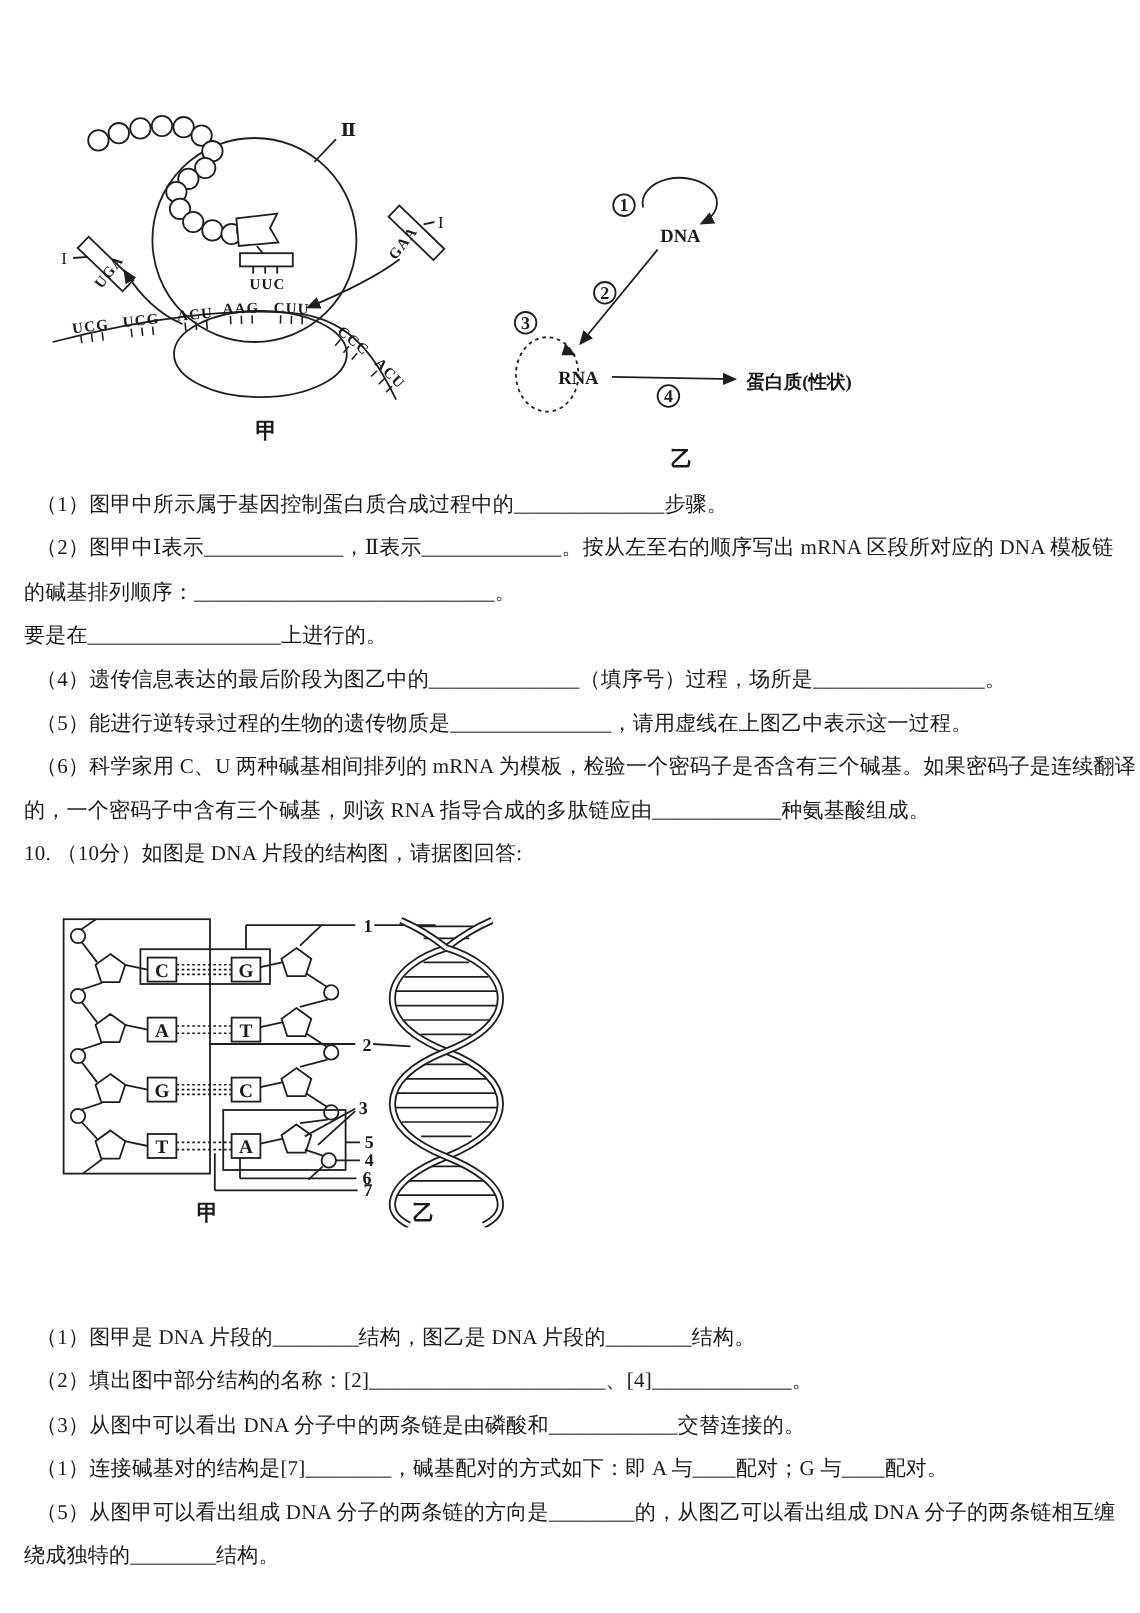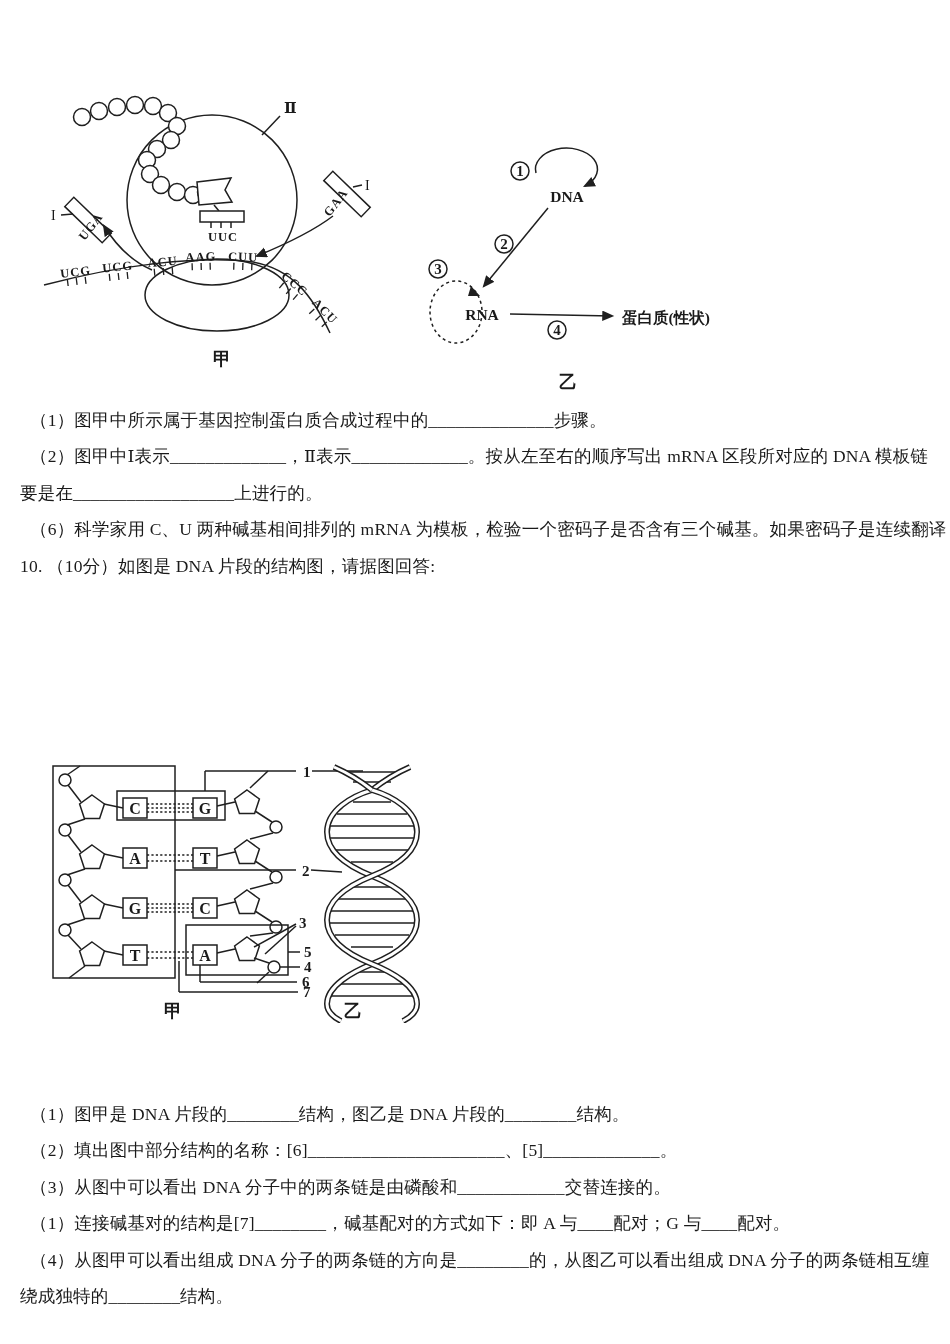--- a/index.html
+++ b/index.html
@@ -306,27 +306,31 @@
         <path d="M332,32 C352,38 377,52 377,74 C377,96 352,110 332,118 C312,126 287,140 287,162 C287,184 312,198 332,206 C352,214 377,228 377,246 C377,254 371,259 363,263" stroke="#1f1f1f" stroke-width="6"></path>
         <path d="M332,32 C352,38 377,52 377,74 C377,96 352,110 332,118 C312,126 287,140 287,162 C287,184 312,198 332,206 C352,214 377,228 377,246 C377,254 371,259 363,263" stroke="#ffffff" stroke-width="3"></path>
       </g>
     </g>
     <text class="cjk" x="313" y="259" text-anchor="middle">乙</text>
   </svg>
 
   <div class="tblock" style="top:402px">
     <div class="line q">（1）图甲中所示属于基因控制蛋白质合成过程中的______________步骤。</div>
     <div class="line q">（2）图甲中Ⅰ表示_____________，Ⅱ表示_____________。按从左至右的顺序写出 mRNA 区段所对应的 DNA 模板链</div>
+    <div class="line">的碱基排列顺序：____________________________。</div>
     <div class="line">要是在__________________上进行的。</div>
+    <div class="line q">（4）遗传信息表达的最后阶段为图乙中的______________（填序号）过程，场所是________________。</div>
+    <div class="line q">（5）能进行逆转录过程的生物的遗传物质是_______________，请用虚线在上图乙中表示这一过程。</div>
     <div class="line q">（6）科学家用 C、U 两种碱基相间排列的 mRNA 为模板，检验一个密码子是否含有三个碱基。如果密码子是连续翻译</div>
+    <div class="line">的，一个密码子中含有三个碱基，则该 RNA 指导合成的多肽链应由____________种氨基酸组成。</div>
     <div class="line">10. （10分）如图是 DNA 片段的结构图，请据图回答:</div>
   </div>
 
   <div class="tblock" style="top:1096px">
     <div class="line q">（1）图甲是 DNA 片段的________结构，图乙是 DNA 片段的________结构。</div>
-    <div class="line q">（2）填出图中部分结构的名称：[6]______________________、[5]_____________。</div>
+    <div class="line q">（2）填出图中部分结构的名称：[2]______________________、[4]_____________。</div>
     <div class="line q">（3）从图中可以看出 DNA 分子中的两条链是由磷酸和____________交替连接的。</div>
     <div class="line q">（1）连接碱基对的结构是[7]________，碱基配对的方式如下：即 A 与____配对；G 与____配对。</div>
-    <div class="line q">（4）从图甲可以看出组成 DNA 分子的两条链的方向是________的，从图乙可以看出组成 DNA 分子的两条链相互缠</div>
+    <div class="line q">（5）从图甲可以看出组成 DNA 分子的两条链的方向是________的，从图乙可以看出组成 DNA 分子的两条链相互缠</div>
     <div class="line">绕成独特的________结构。</div>
   </div>
 
 </div>
 
 </body></html>

